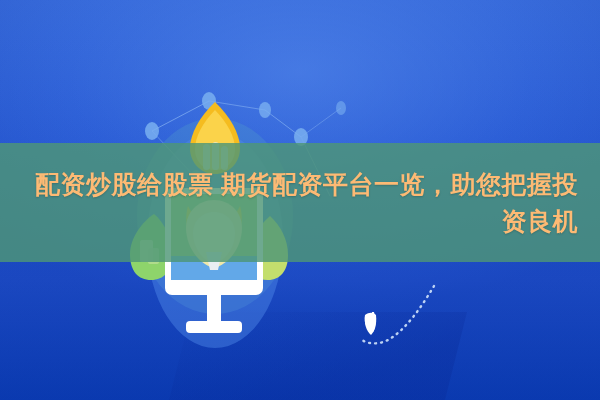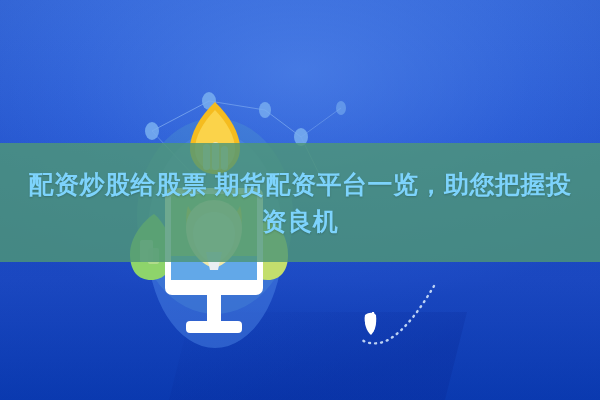--- a/index.html
+++ b/index.html
@@ -63,22 +63,22 @@
     left: 0; right: 0;
     top: 143px;
     height: 119px;
     background: rgba(78,150,118,0.82);
     display: flex;
     align-items: center;
     justify-content: center;
   }
   .band-title {
     width: 556px;
-    text-align: center;
-    color: #7dd3fc;
+    text-align: right;
+    color: #fdba74;
     font-size: 25px;
     line-height: 37px;
     font-weight: bold;
     letter-spacing: 0.5px;
     text-shadow: 0 1px 2px rgba(0,0,0,0.18);
     white-space: pre-wrap;
   }
 
   
   .rocket {

